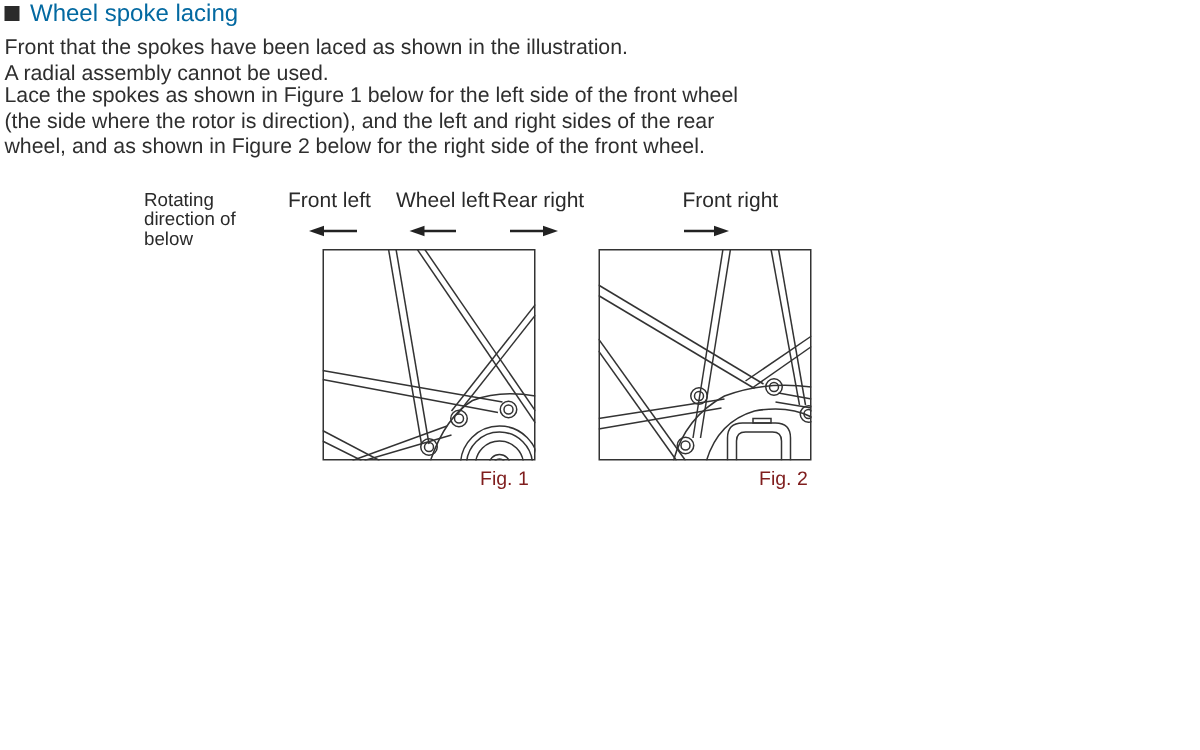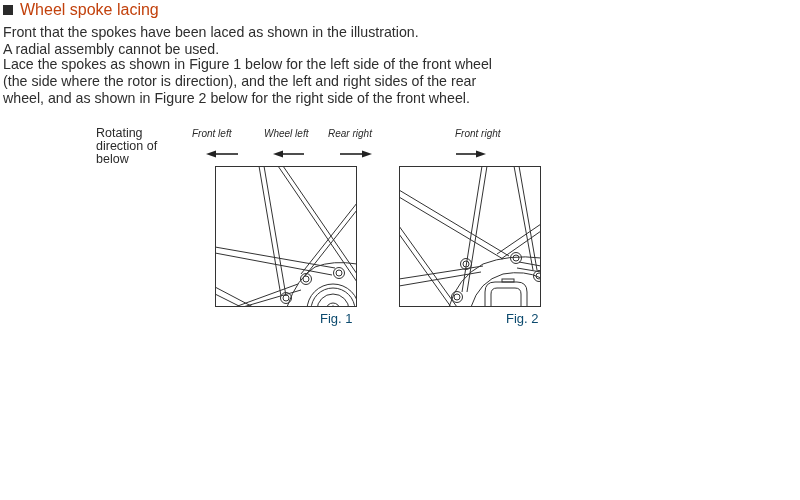--- a/index.html
+++ b/index.html
@@ -1,24 +1,24 @@
 <!DOCTYPE html>
 <html><head>
   <meta charset="utf-8">
   <style>
     html, body { margin:0; padding:0; background:#ffffff; }
     body { width:800px; height:500px; position:relative; overflow:hidden;
            font-family:"Liberation Sans", sans-serif; color:#2a2a2a; }
     .abs { position:absolute; white-space:nowrap; }
-    .heading { left:3px; top:1px; font-size:16px; color:#c2410c; }
+    .heading { left:3px; top:1px; font-size:16px; color:#0369a1; }
     .heading .sq { display:inline-block; width:10px; height:10px; background:#2b2b2b; margin-right:7px; vertical-align:0px; }
     .para { font-size:14.2px; line-height:17px; color:#2e2e2e; }
-    .lbl { font-size:10px; color:#2a2a2a; line-height:13px;font-style:italic; }
+    .lbl { font-size:14px; color:#2a2a2a; line-height:13px; }
     .rot { font-size:12.5px; line-height:13px; color:#2a2a2a; }
-    .fig { font-size:13px; color:#0c4a6e; }
+    .fig { font-size:13px; color:#7f1d1d; }
     svg { position:absolute; overflow:visible; }
   </style>
 </head>
 <body>
 
 <div class="abs heading">
   <span class="sq"></span><span>Wheel spoke lacing</span>
 </div>
 
 <div class="abs para" style="left:3px; top:24px;">

